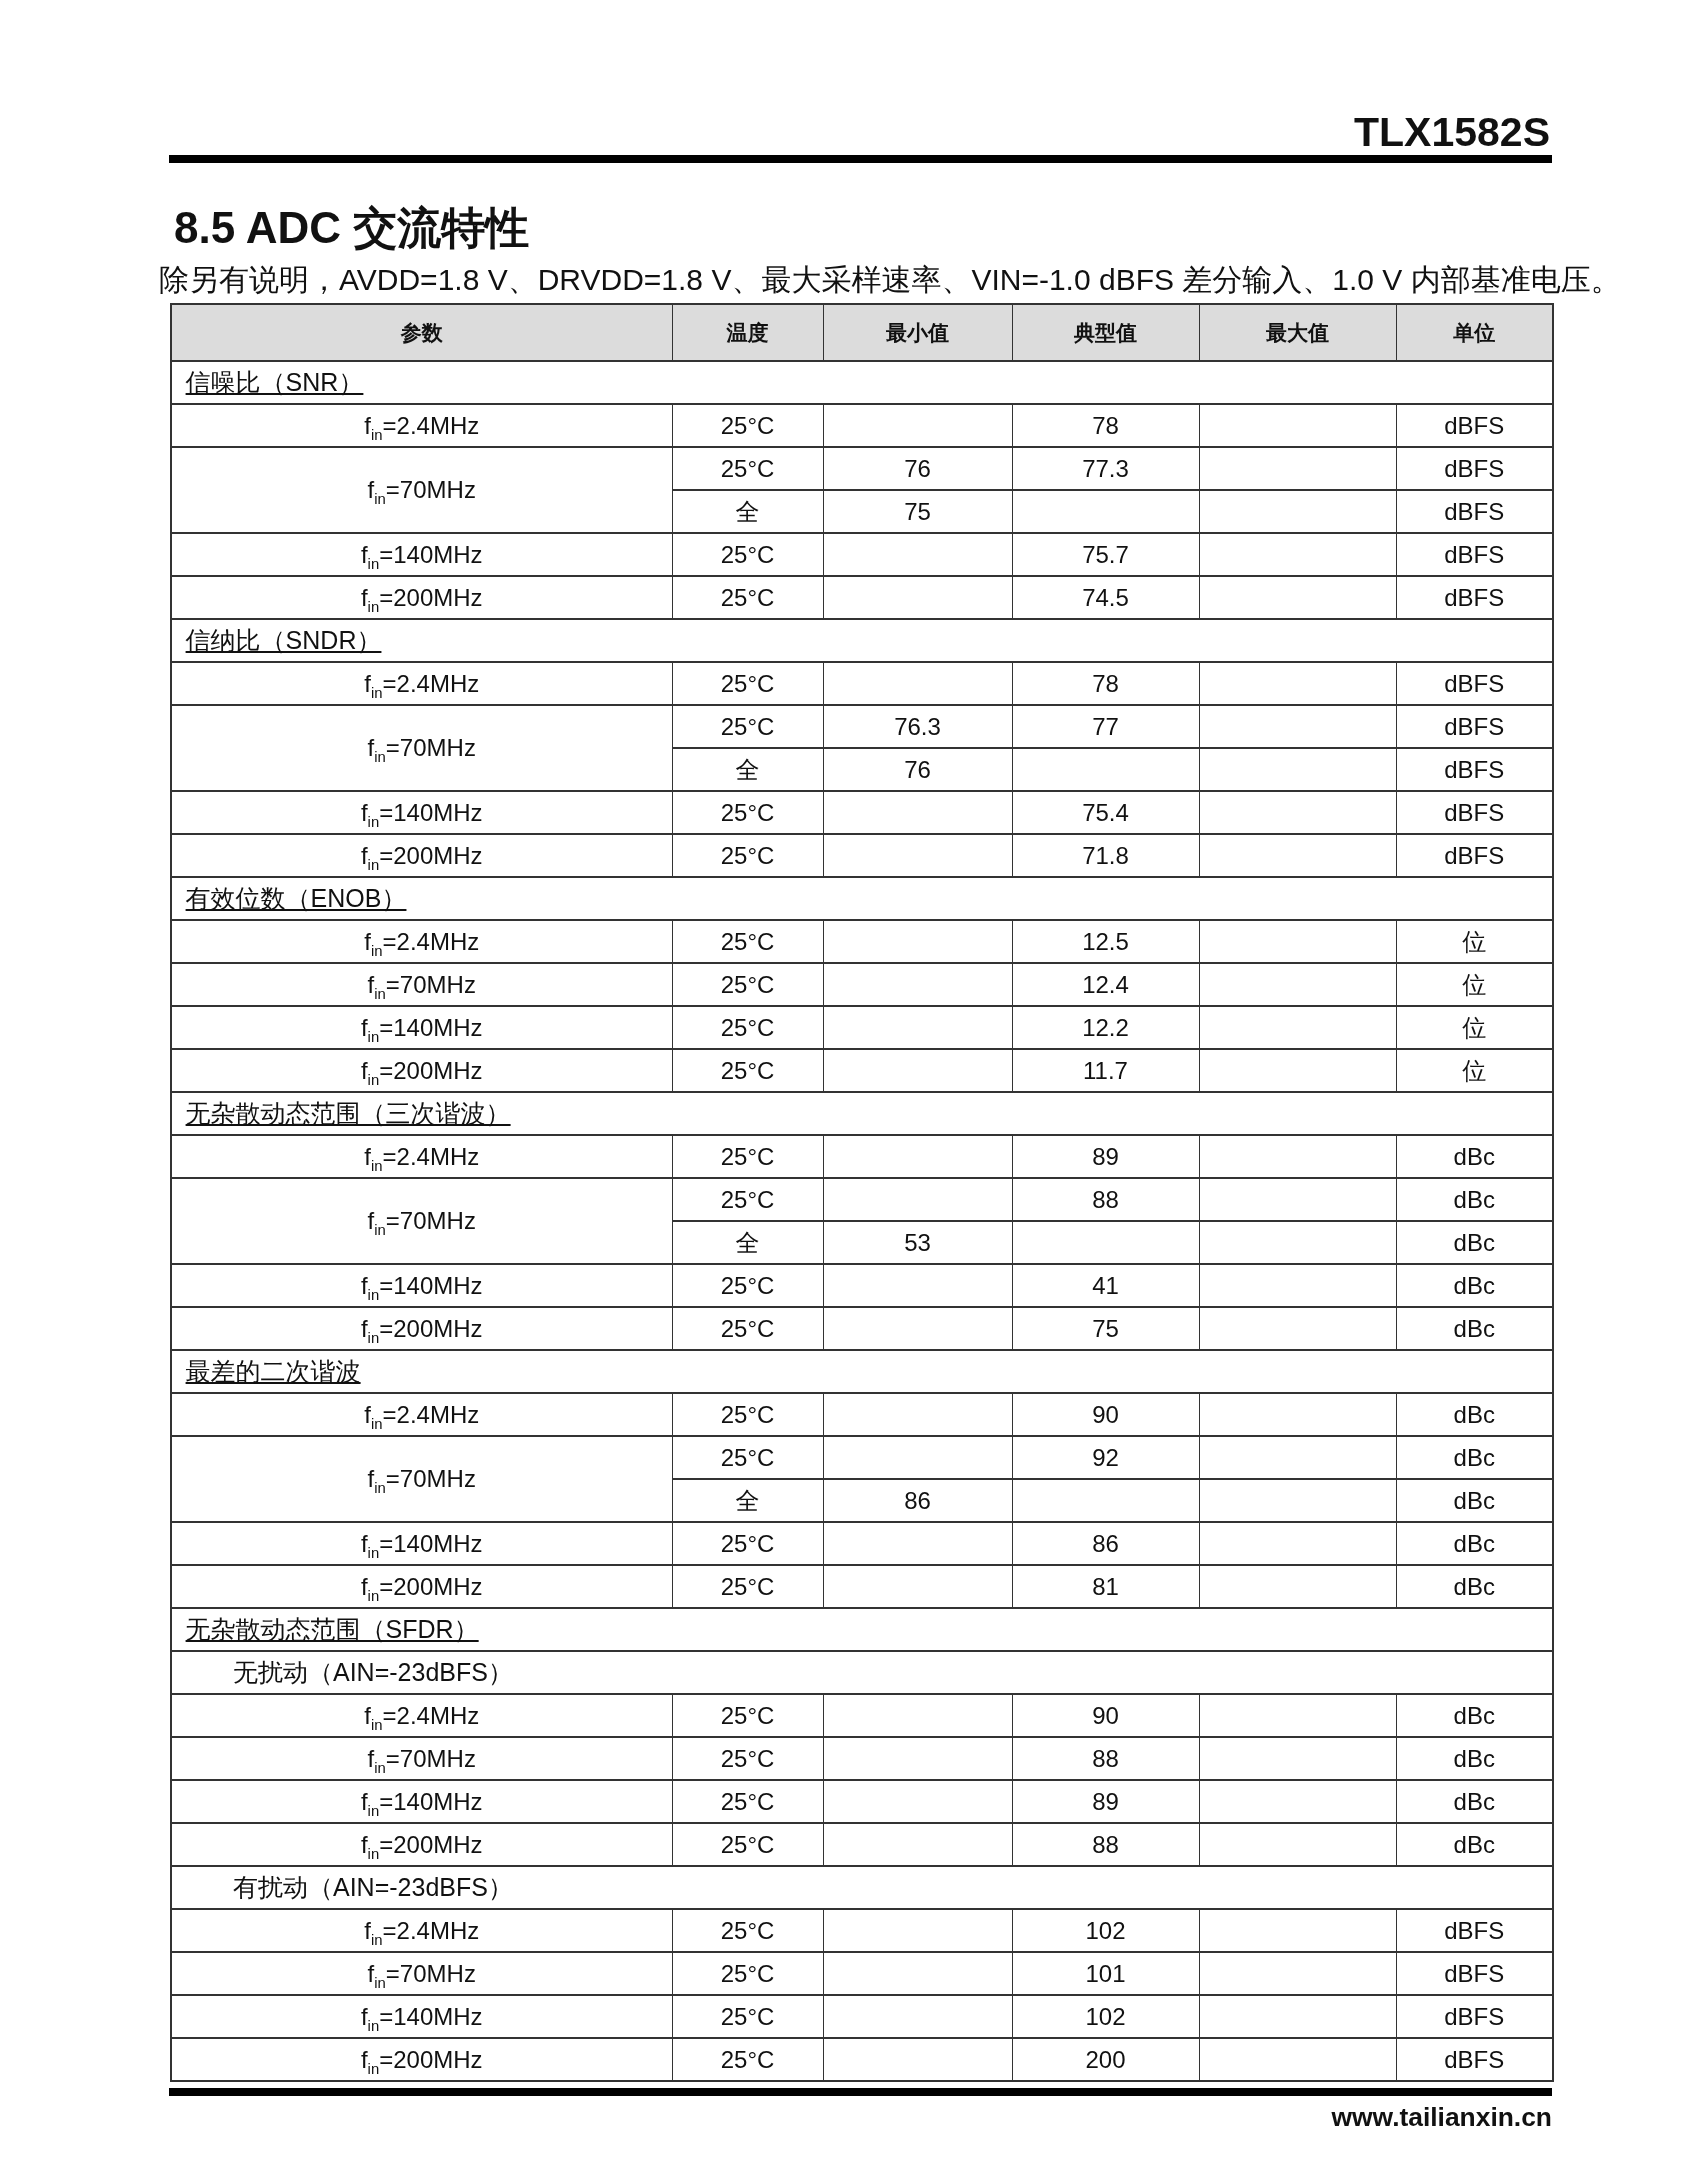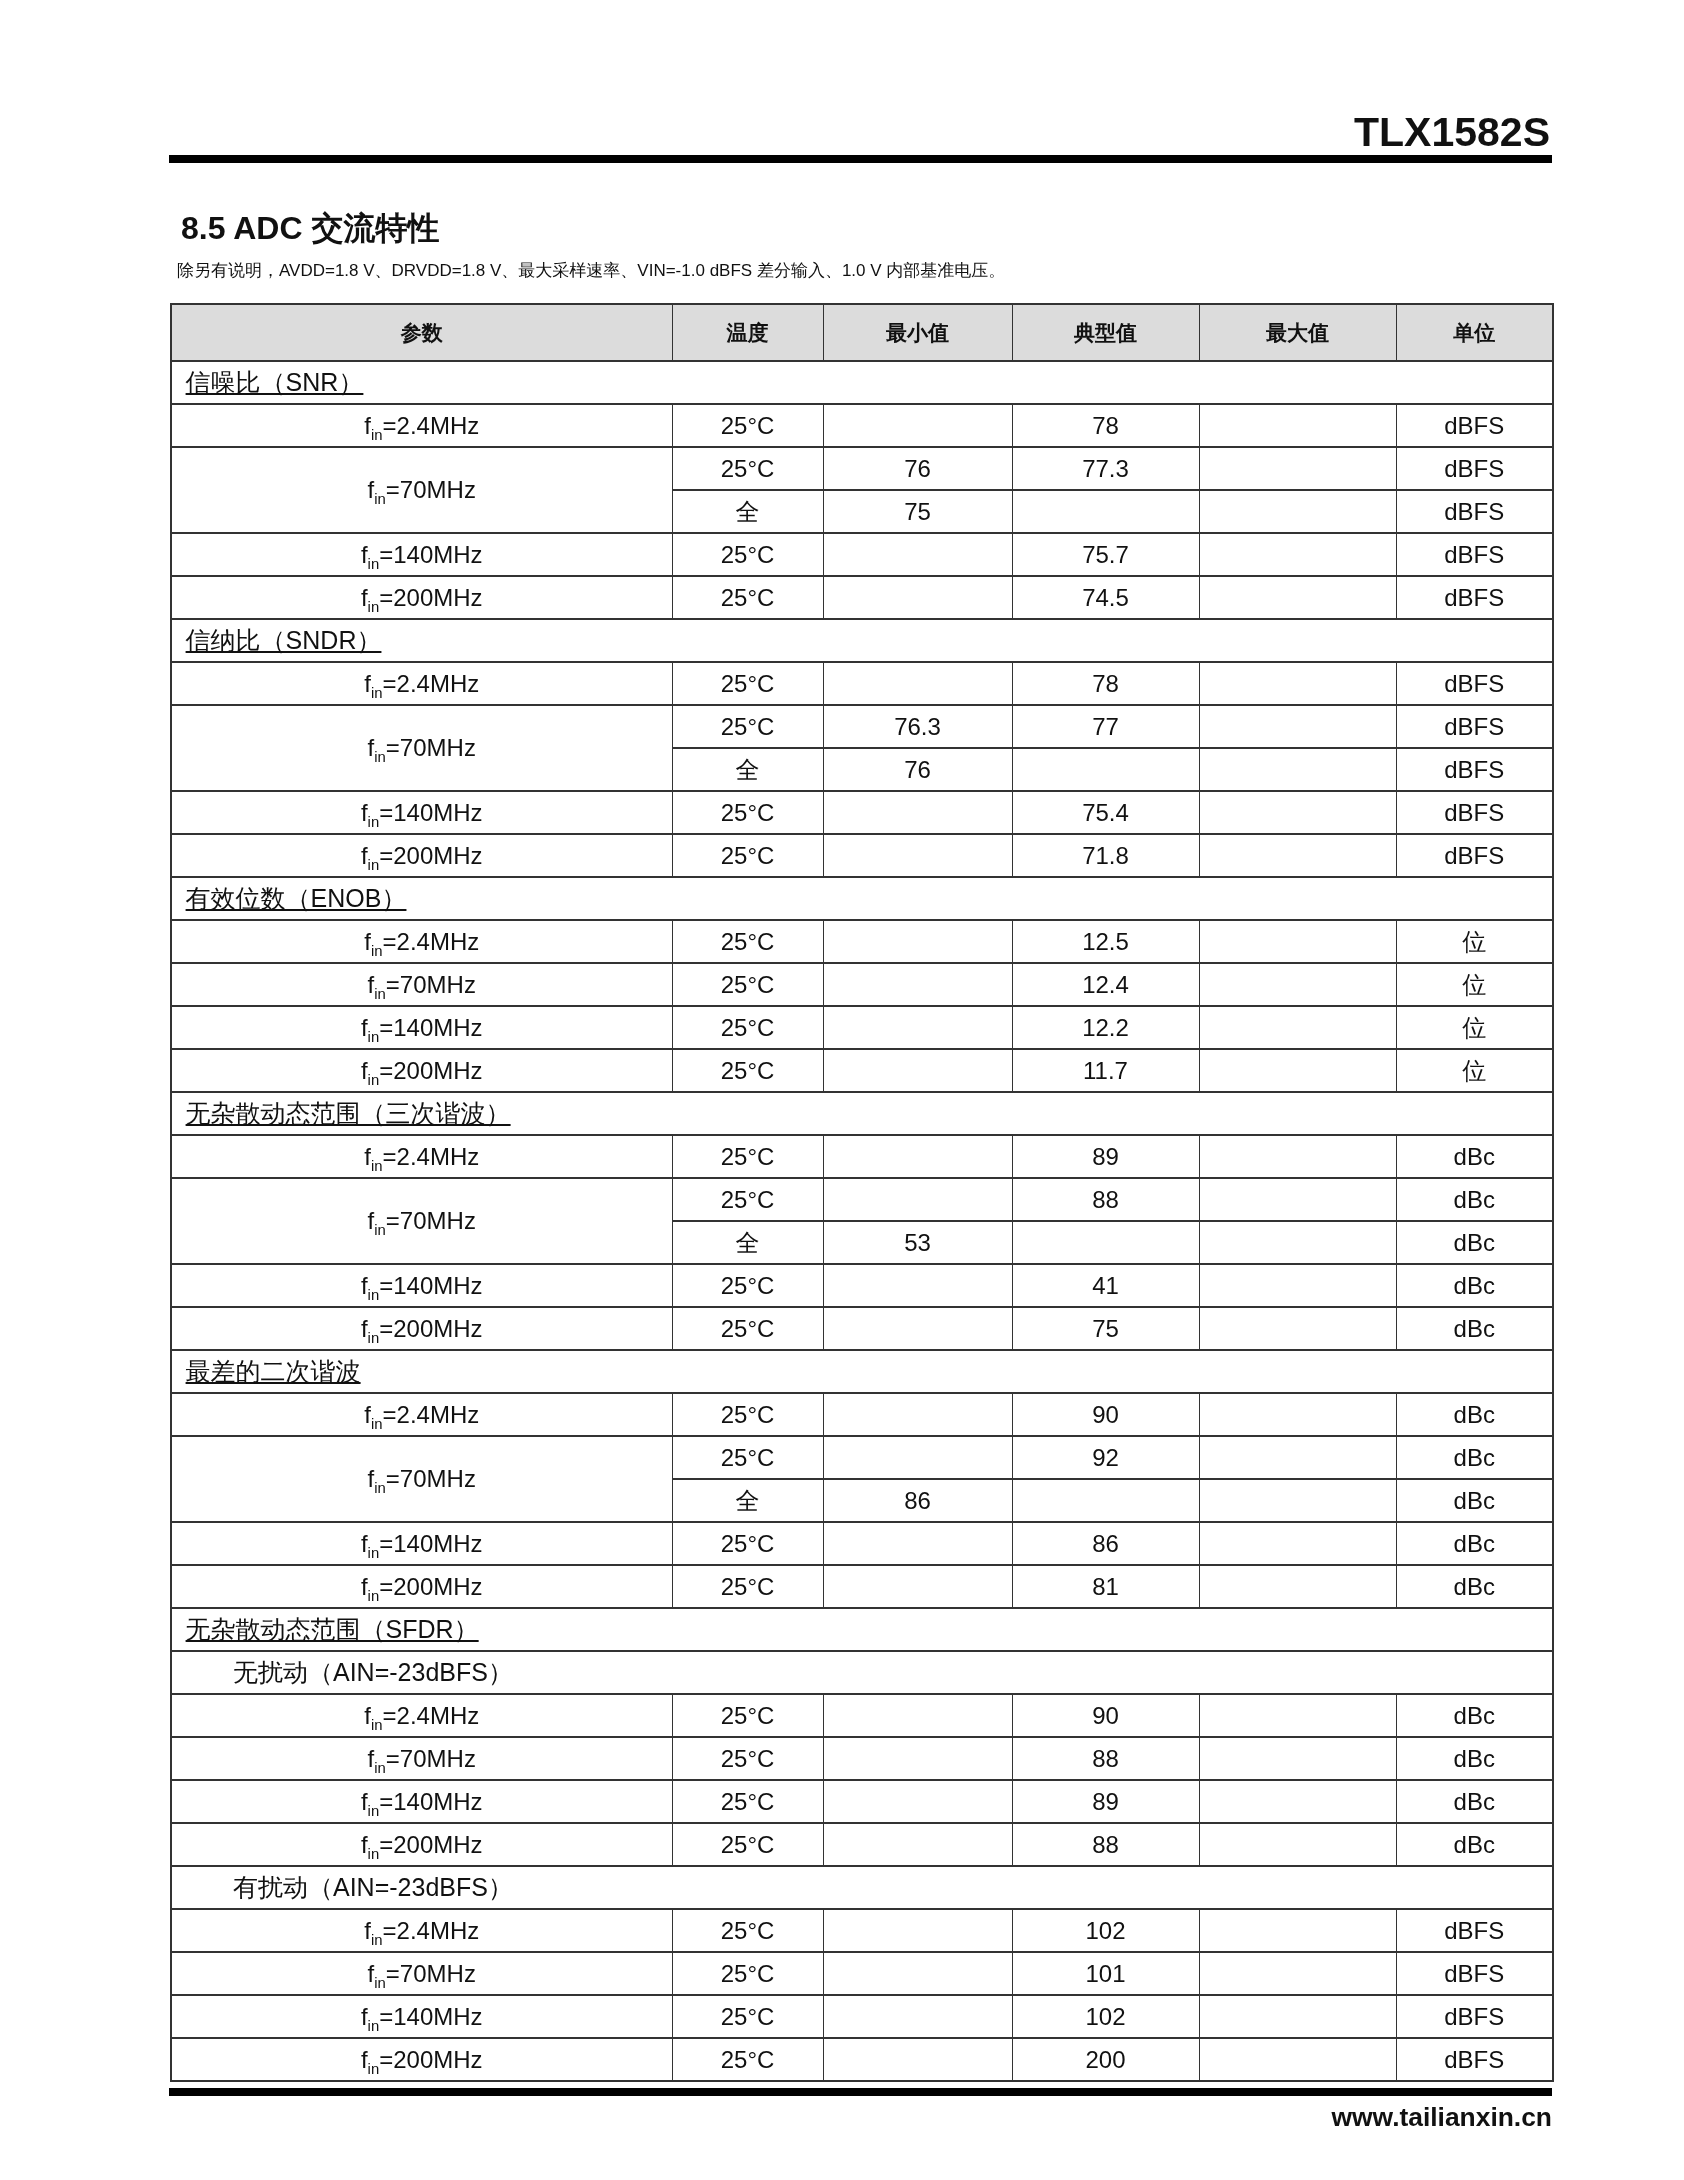--- a/index.html
+++ b/index.html
@@ -26,31 +26,31 @@
     left: 169px;
     top: 155px;
     width: 1383px;
     height: 7.7px;
     background: #000;
   }
   .section-title {
     position: absolute;
     left: 169px;
     top: 198px;
-    margin: 12px;
-    font-size: 32px;
+    margin: 5px;
+    font-size: 44px;
     font-weight: 700;
     line-height: 1.15;
   }
   .conditions {
     position: absolute;
-    left: 177px;
+    left: 159px;
     top: 260px;
     margin: 0;
-    font-size: 17px;
+    font-size: 30px;
     line-height: 1.3;
     white-space: nowrap;
   }
   table.spec-table {
     position: absolute;
     left: 170px;
     top: 303px;
     width: 1382px;
     border-collapse: collapse;
     table-layout: fixed;

